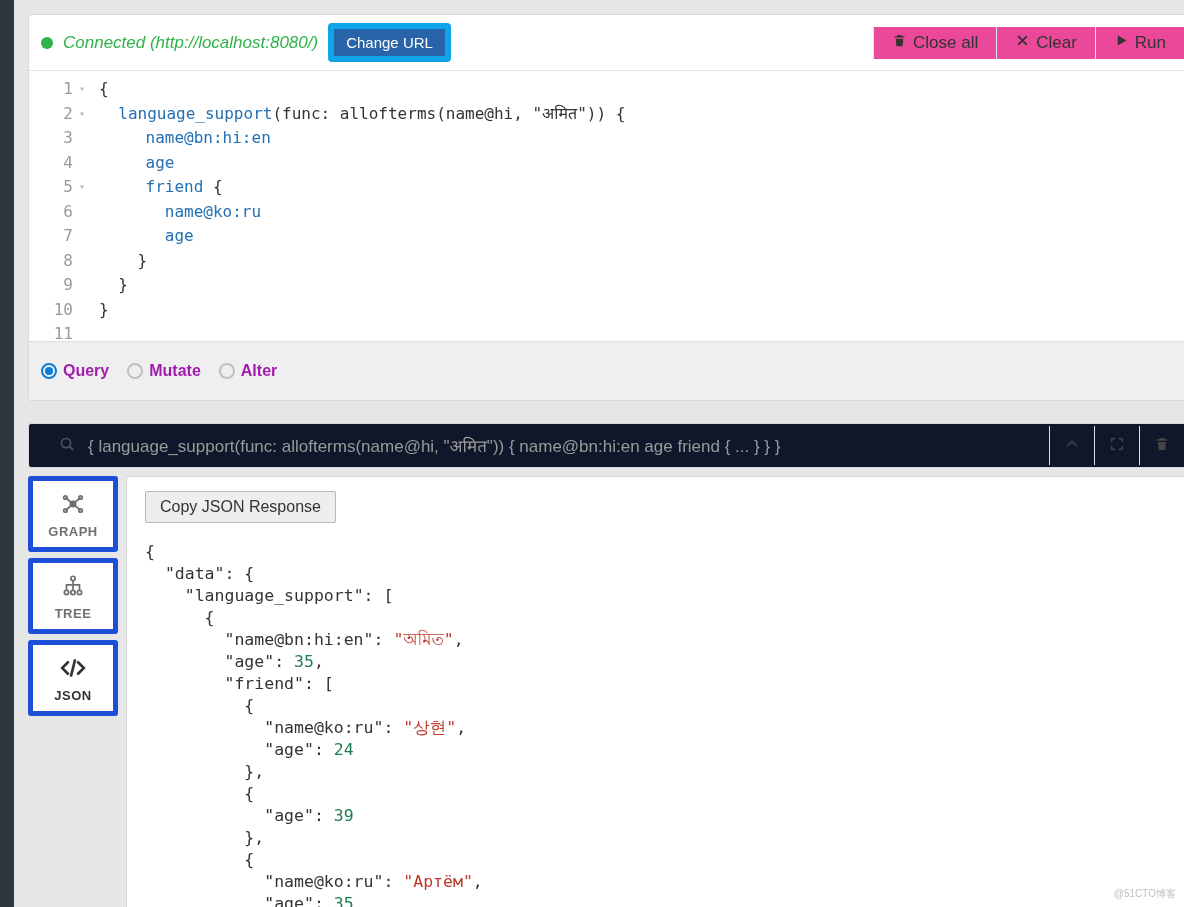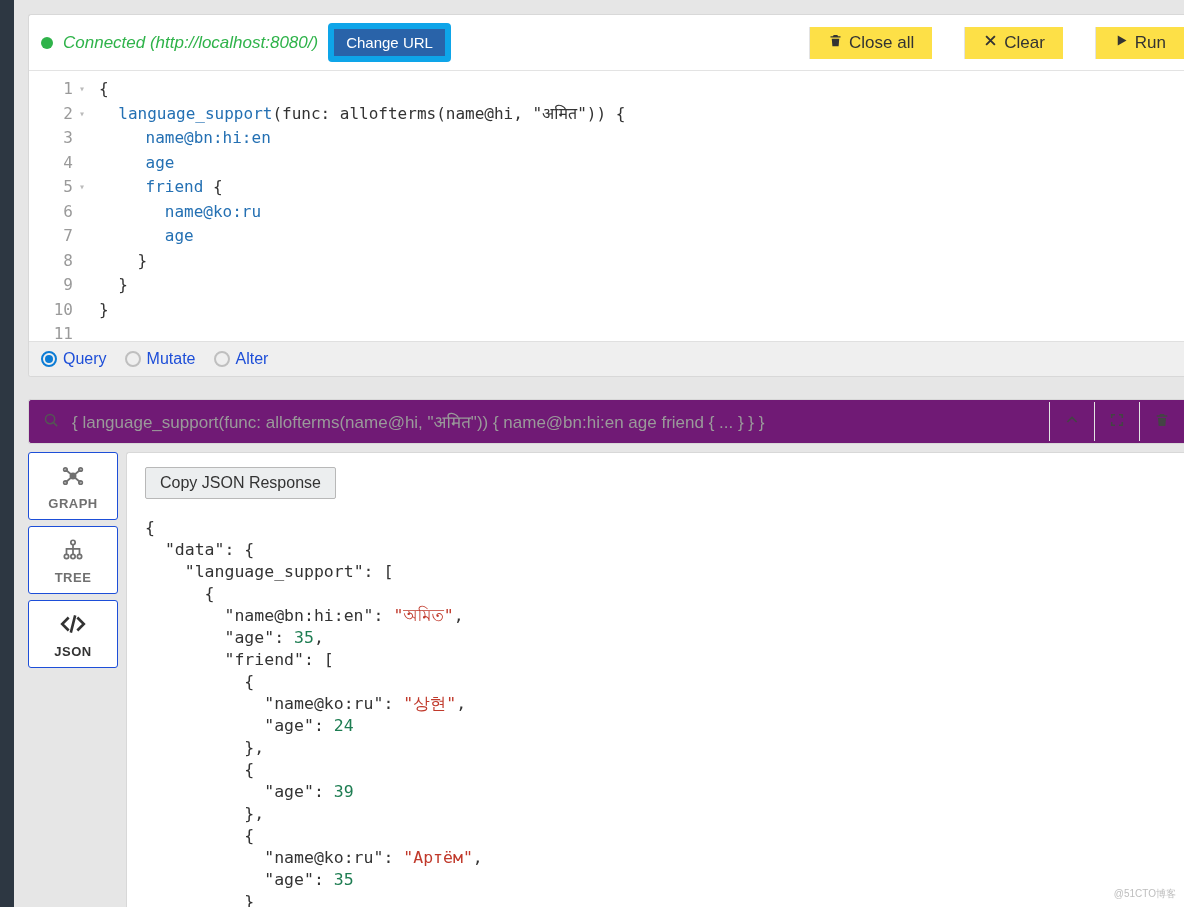--- a/index.html
+++ b/index.html
@@ -63,31 +63,30 @@
     border-radius: 4px;
     padding: 5px 12px;
     font-size: 15px;
     cursor: pointer;
   }
   .topbar-right {
     display: flex;
     align-items: stretch;
   }
   .tool-btn {
-    background: #fde047;
+    background: #ec4899;
     border: none;
     border-left: 1px solid #e3e3e3;
     padding: 6px 18px;
     font-size: 17px;
     cursor: pointer;
     display: flex;
     align-items: center;
     gap: 6px;
     color: #333;
-    margin-left: 32px;
   }
   .tool-btn svg { width: 15px; height: 15px; }
 
   
   .editor {
     display: flex;
     font-family: "Menlo", "Monaco", "Consolas", monospace;
     font-size: 16px;
     line-height: 24.5px;
     height: 270px;
@@ -119,27 +118,27 @@
     color: #333;
   }
   .tok-kw    { color: #2470b3; } 
   .tok-field { color: #2470b3; margin-left: 8px; }
   .tok-brace { color: #333; }
 
   
   .modebar {
     background: #efefef;
     border-top: 1px solid #e0e0e0;
-    padding: 8px 12px;
+    padding: 20px 12px;
     display: flex;
     align-items: center;
     gap: 18px;
     font-size: 16px;
-    font-weight: 400;
-    color: #1d4ed8;
+    font-weight: 700;
+    color: #a21caf;
   }
   .radio {
     display: inline-flex;
     align-items: center;
     gap: 6px;
     cursor: pointer;
   }
   .radio .ring {
     width: 16px; height: 16px;
     border: 2px solid #bfbfbf;
@@ -155,25 +154,26 @@
     content: "";
     width: 8px; height: 8px;
     background: #0c7cd5;
     border-radius: 50%;
   }
 
   
   .summary {
     margin-top: 22px;
     display: flex;
-    background: #701a75;
+    background: #0f172a;
     border: 1px solid #d8d8d8;
     border-right: none;
     border-radius: 3px 0 0 3px;
     align-items: center;
+    padding-left: 16px;
   }
   .summary .search-ic {
     padding: 0 8px 0 14px;
     color: #555;
   }
   .summary-text {
     flex: 1;
     color: #9a9a9a;
     font-size: 17px;
     padding: 10px 4px;
@@ -199,21 +199,21 @@
     display: flex;
     height: 480px;
   }
   .side-tabs {
     width: 90px;
     display: flex;
     flex-direction: column;
   }
   .side-tab {
     background: #fff;
-    border: 1px solid #1d4ed8;
+    border: 5px solid #1d4ed8;
     border-radius: 3px;
     margin-bottom: 6px;
     display: flex;
     flex-direction: column;
     align-items: center;
     justify-content: flex-end;
     padding: 10px 0 8px;
     cursor: pointer;
     color: #707070;
     font-size: 13px;

